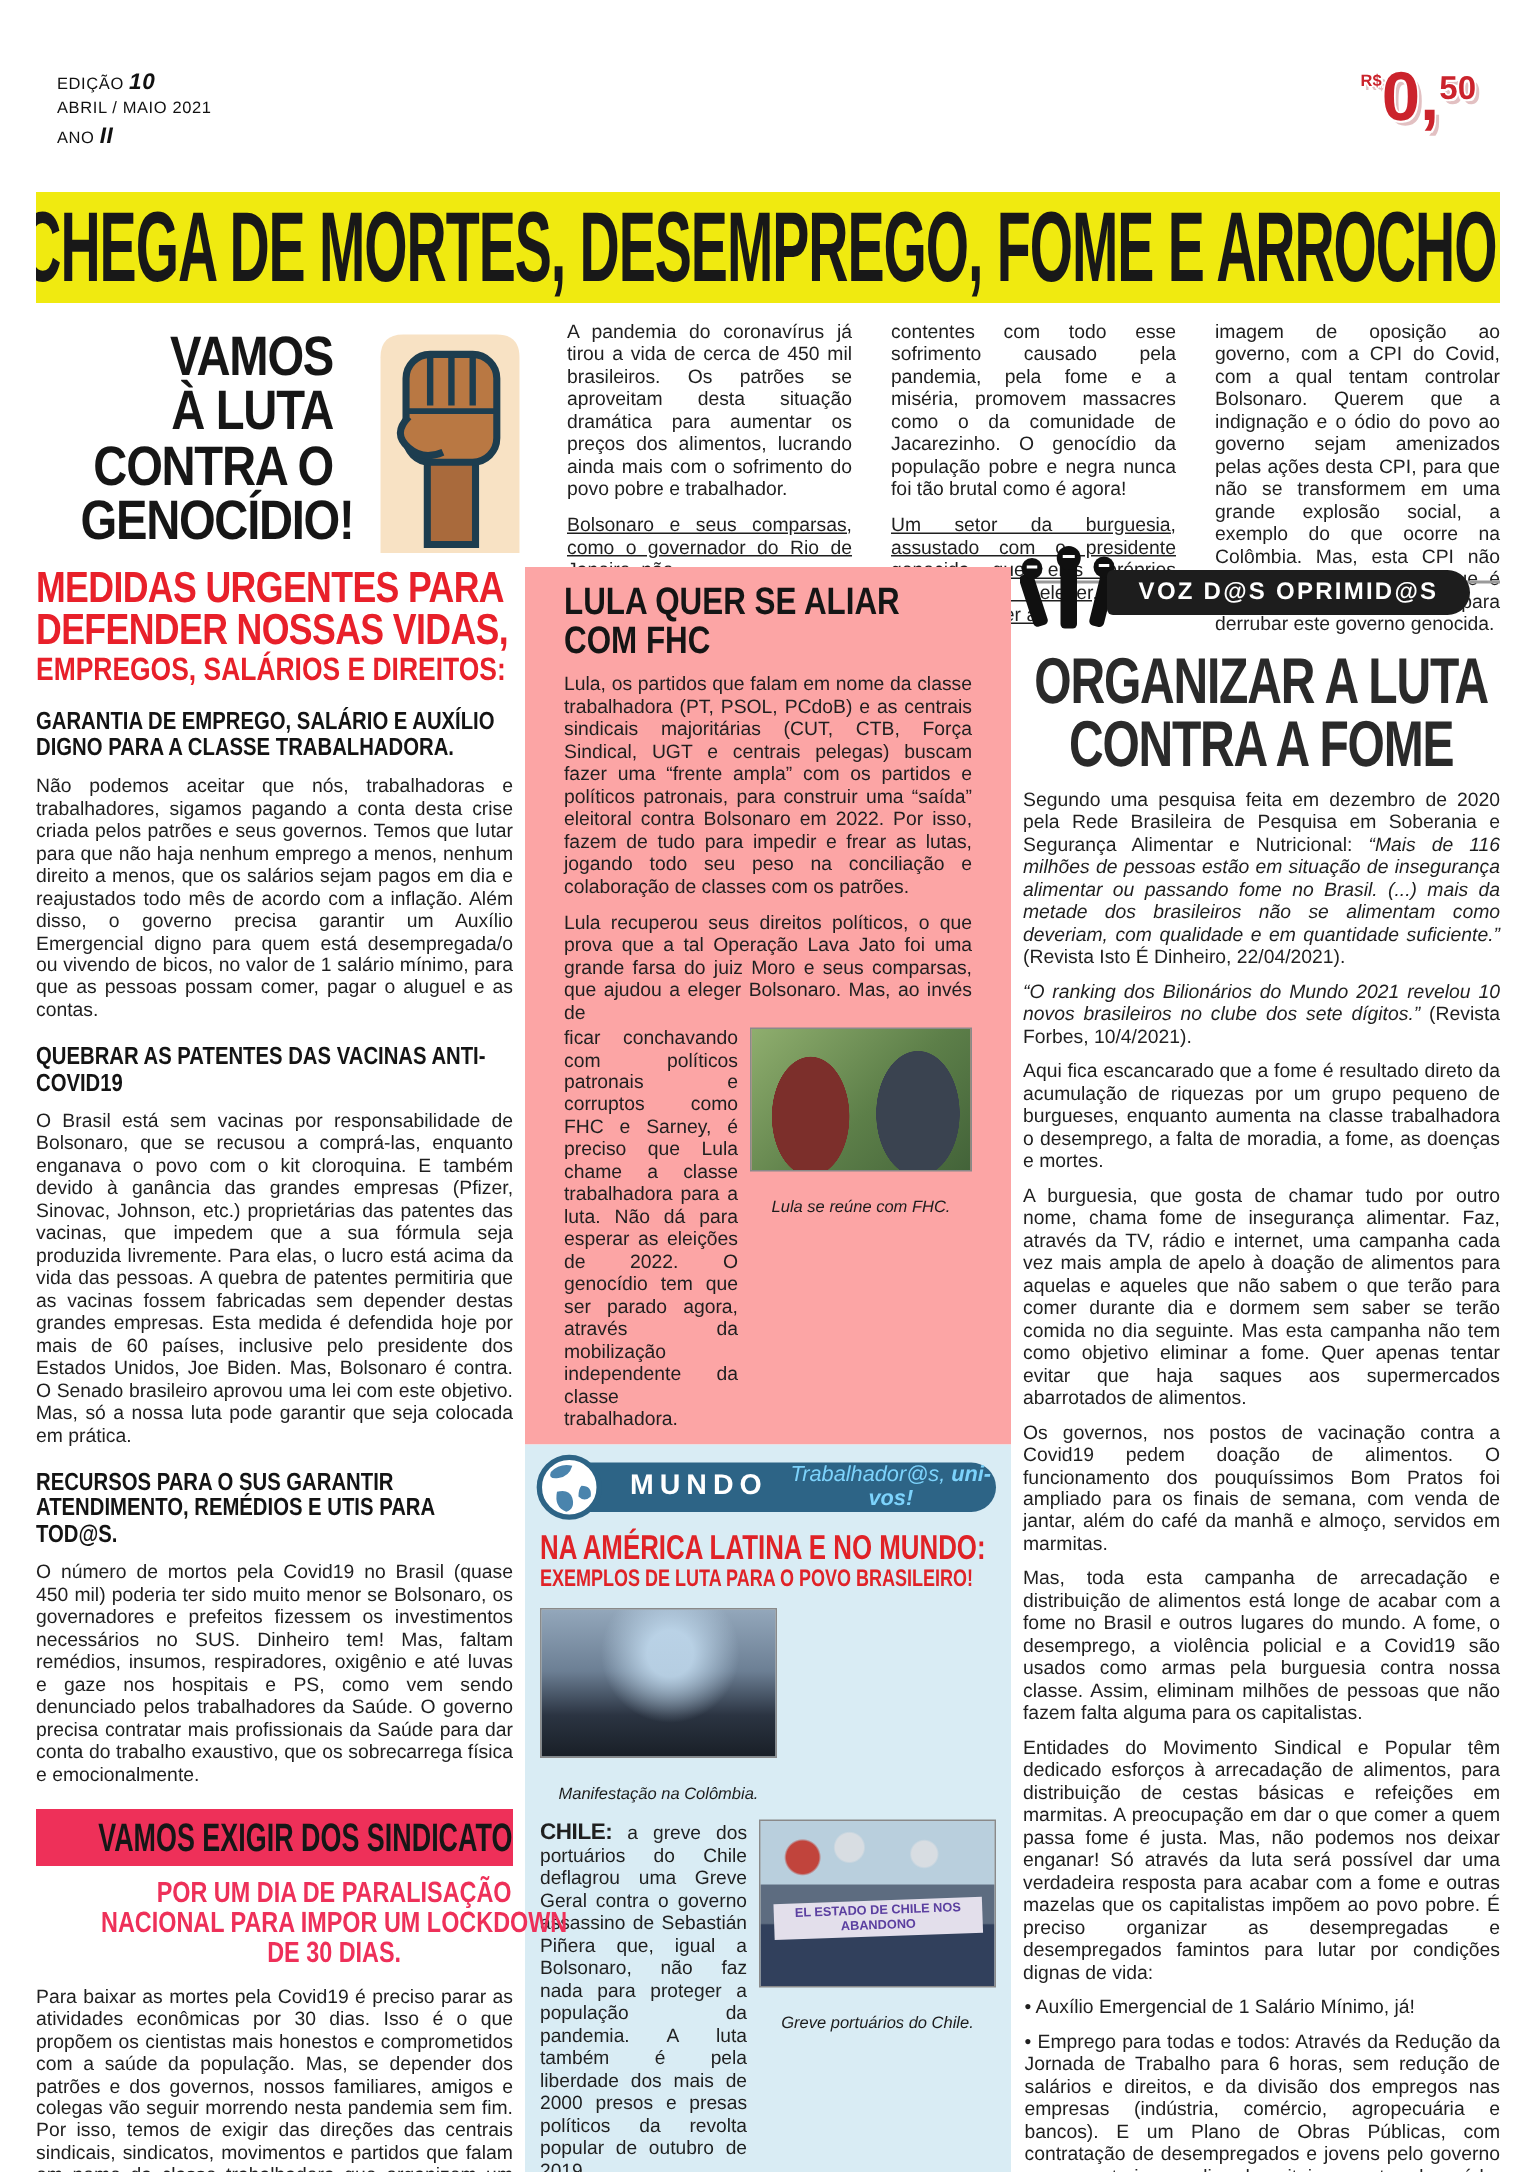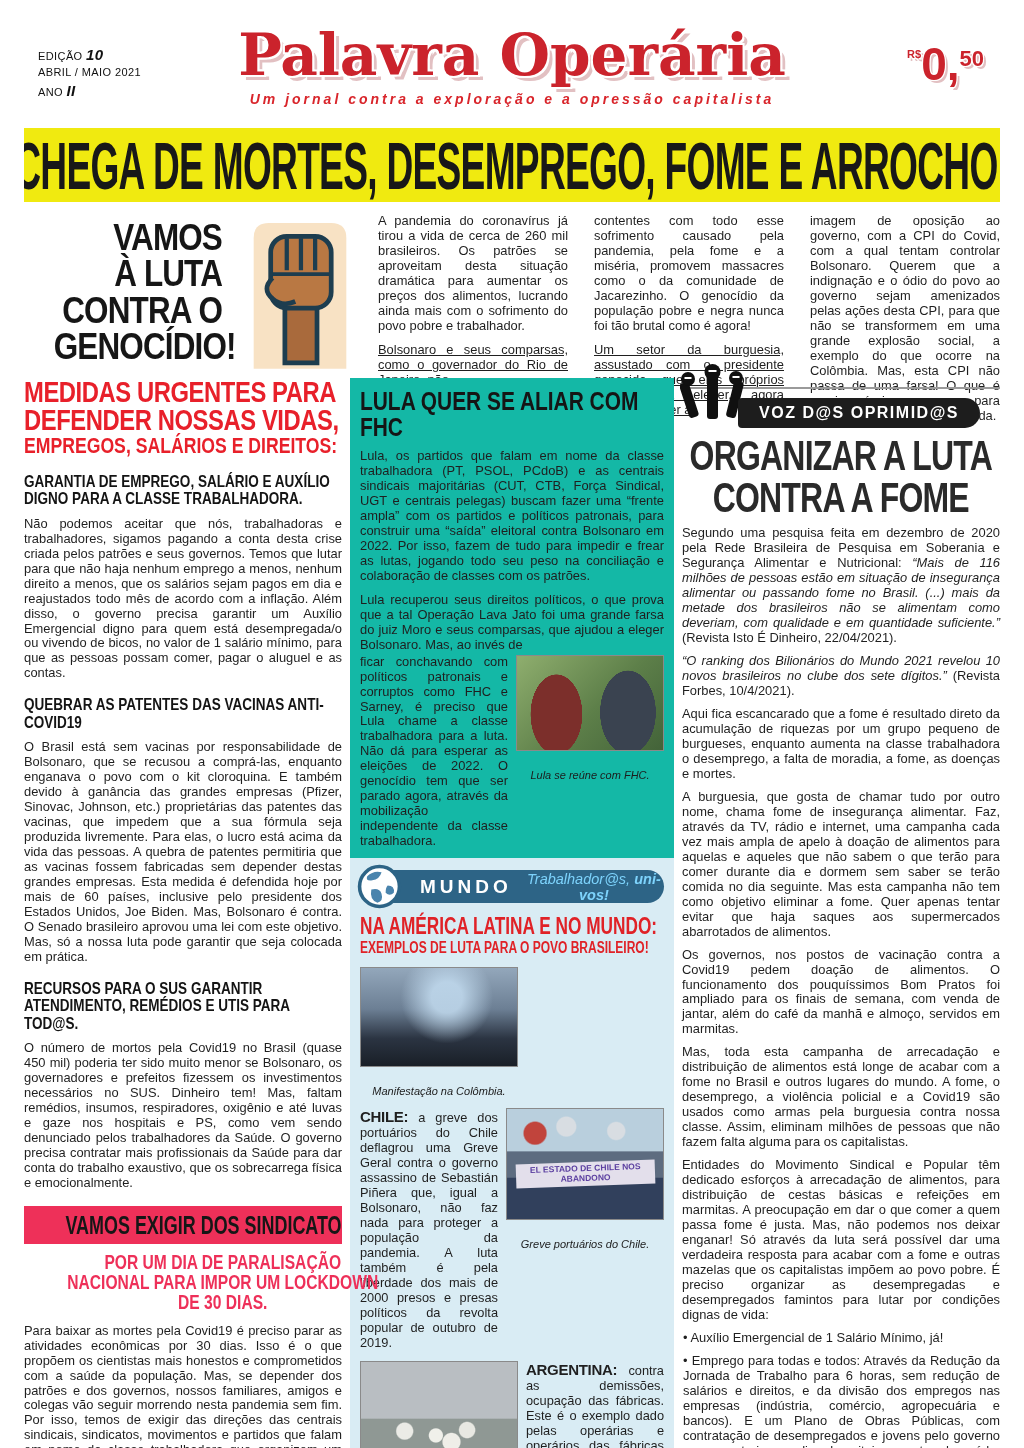--- a/index.html
+++ b/index.html
@@ -61,21 +61,21 @@
   .hl-red-sub  { font-size:21.5px; line-height:1; margin-top:2px; }
   .subhead { font-weight:bold; color:#141414; font-size:16.5px; line-height:1.06;
     margin:15px 0 9px; }
   .sind-banner { margin-top:15px; background:#ee3059; text-align:center; padding:6px 0 5px; overflow:hidden; }
   .sind-banner-text { display:inline-block; white-space:nowrap; font-weight:bold;
     font-size:23px; color:#161616; transform:scale(.78,1.15); }
   .sind-sub { color:#ee3059; font-weight:bold; font-size:19.5px; line-height:1.02; margin:9px 0 11px; }
 
   
   .mid-col { display:flex; flex-direction:column; }
-  .lula-box { background:#14b8a6; padding:11px 10px 9px; }
+  .lula-box { background:#fca5a5; padding:11px 26px 9px; }
   .lula-hl { font-weight:bold; color:#151515; font-size:25.5px; line-height:1; margin-bottom:9px; }
   .lula-box .body + .body { margin-top:9px; }
   .lula-row { display:flex; gap:8px; margin-top:2px; }
   .lula-row .body { flex:1; }
   .fig { flex:0 0 auto; }
   .photo { border:1px solid #8a8a8a; position:relative; overflow:hidden; }
   .caption { font-style:italic; font-size:11px; text-align:center; margin-top:18px; color:#1c1c1c; }
 
   .world { flex:1; background:#d9ecf4; padding:8px 10px 10px; }
   .mundo-bar { position:relative; background:#2d6486; height:33px; border-radius:17px;
@@ -111,21 +111,21 @@
     background:radial-gradient(circle at 28% 64%, #ebebe6 0 6%, transparent 7%),
       radial-gradient(circle at 48% 68%, #f0f0ea 0 6%, transparent 7%),
       radial-gradient(circle at 68% 63%, #e8e8e2 0 6%, transparent 7%),
       radial-gradient(circle at 58% 74%, #efeee8 0 7%, transparent 8%),
       linear-gradient(180deg,#b9bec2 0 52%,#8f9894 53% 80%,#6e7870 81% 100%); }
 
   
   .voz-wrap { position:relative; height:46px; margin-bottom:4px; }
   .voz-rule { position:absolute; left:0; right:0; top:9px; height:2px; background:#9a9a9a; }
   .fists-icon { position:absolute; left:-2px; top:-14px; width:66px; height:56px; }
-  .voz-bar { position:absolute; left:56px; top:20px; width:242px; height:30px; background:#1d1d1d;
+  .voz-bar { position:absolute; left:56px; top:2px; width:242px; height:30px; background:#1d1d1d;
     border-radius:4px 15px 15px 4px; color:#fff; display:flex; align-items:center;
     justify-content:center; font-weight:bold; font-size:16px; letter-spacing:1.5px; }
   .org-hl { font-weight:bold; color:#2a2a2a; font-size:40px; line-height:.98;
     letter-spacing:-1px; margin:10px 0 14px; transform:scale(.8,1.08); transform-origin:50% 0;
     width:125%; margin-left:-12.5%; text-align:center; }
   .right-col .body + .body { margin-top:8px; }
   .quote { font-style:italic; }
   .bullet { padding-left:1px; }
   .bullet::before { content:"• "; }
 </style>
@@ -133,24 +133,20 @@
 <body>
 
 <header class="masthead">
   <div class="ed-info">
     <div class="ed-line"><span>EDIÇÃO</span>
       <span class="ed-num">10</span></div>
     <div class="ed-line">ABRIL / MAIO 2021</div>
     <div class="ed-line"><span>ANO</span>
       <span class="ed-num">II</span></div>
   </div>
-  <div class="title-wrap">
-    <div class="paper-title">Palavra Operária</div>
-    <div class="tagline">Um jornal contra a exploração e a opressão capitalista</div>
-  </div>
   <div class="price">
     <span class="price-cur">R$</span>
     <span class="price-main">0,</span>
     <span class="price-cents">50</span>
   </div>
 </header>
 
 <div class="banner">
   <span class="banner-text">CHEGA DE MORTES, DESEMPREGO, FOME E ARROCHO!</span>
 </div>
@@ -166,21 +162,21 @@
     <svg width="104" height="158" viewBox="0 0 110 160">
       <path d="M22 6 h66 q16 0 16 16 v138 h-98 v-138 q0 -16 16 -16z" fill="#f8e2c4"></path>
       <path d="M39 92 h34 v62 h-34z" fill="#a96a3c" stroke="#1d3d4f" stroke-width="5"></path>
       <rect x="24" y="20" width="64" height="76" rx="17" fill="#b97843" stroke="#1d3d4f" stroke-width="5"></rect>
       <path d="M41 22 v34 M56 22 v34 M71 22 v34" stroke="#1d3d4f" stroke-width="4.5" fill="none"></path>
       <path d="M26 60 h60" stroke="#1d3d4f" stroke-width="4" fill="none"></path>
       <path d="M26 64 q-12 12 0 22 q10 9 24 3" fill="#b97843" stroke="#1d3d4f" stroke-width="5"></path>
     </svg>
   </div>
   <div class="lead-col">
-    <p>A pandemia do coronavírus já tirou a vida de cerca de 260 mil brasileiros. Os patrões se aproveitam desta situação dramática para aumentar os preços dos alimentos, lucrando ainda mais com o sofrimento do povo pobre e trabalhador.</p>
+    <p>A pandemia do coronavírus já tirou a vida de cerca de 450 mil brasileiros. Os patrões se aproveitam desta situação dramática para aumentar os preços dos alimentos, lucrando ainda mais com o sofrimento do povo pobre e trabalhador.</p>
     <p>Bolsonaro e seus comparsas, como o governador do Rio de Janeiro, não</p>
   </div>
   <div class="lead-col">
     <p>contentes com todo esse sofrimento causado pela pandemia, pela fome e a miséria, promovem massacres como o da comunidade de Jacarezinho. O genocídio da população pobre e negra nunca foi tão brutal como é agora!</p>
     <p>Um setor da burguesia, assustado com o presidente genocida que eles próprios ajudaram a eleger, agora querem vender a</p>
   </div>
   <div class="lead-col">
     <p>imagem de oposição ao governo, com a CPI do Covid, com a qual tentam controlar Bolsonaro. Querem que a indignação e o ódio do povo ao governo sejam amenizados pelas ações desta CPI, para que não se transformem em uma grande explosão social, a exemplo do que ocorre na Colômbia. Mas, esta CPI não passa de uma farsa! O que é preciso é ir pras ruas para derrubar este governo genocida.</p>
   </div>
 </section>

